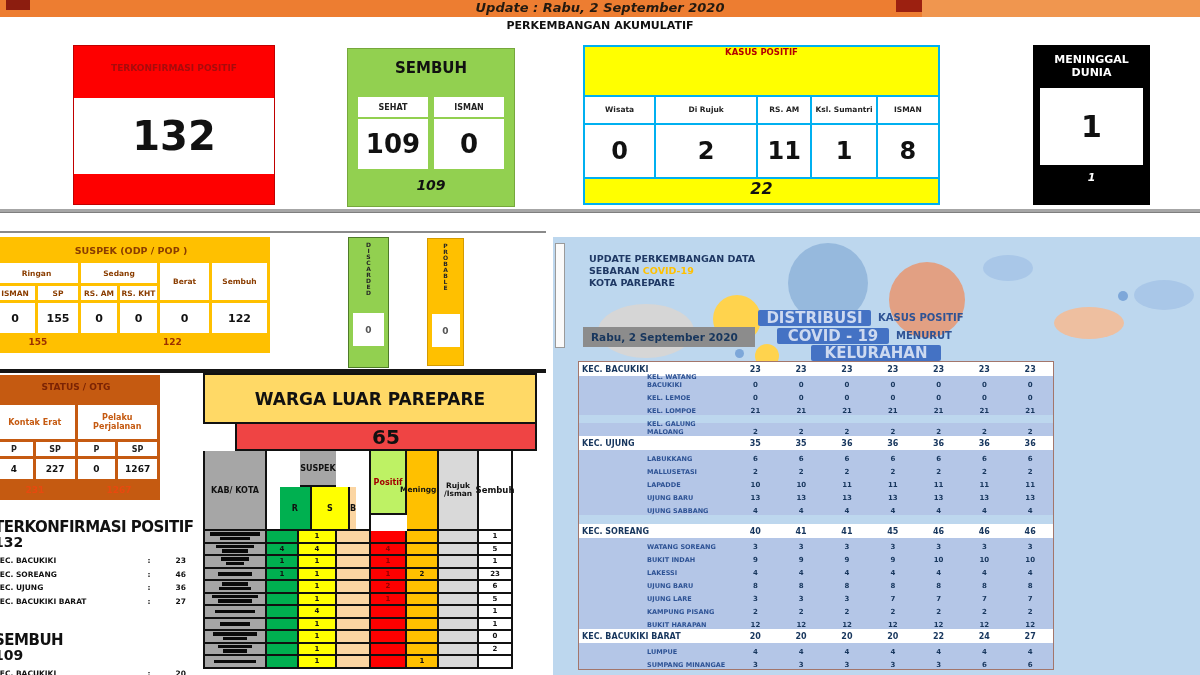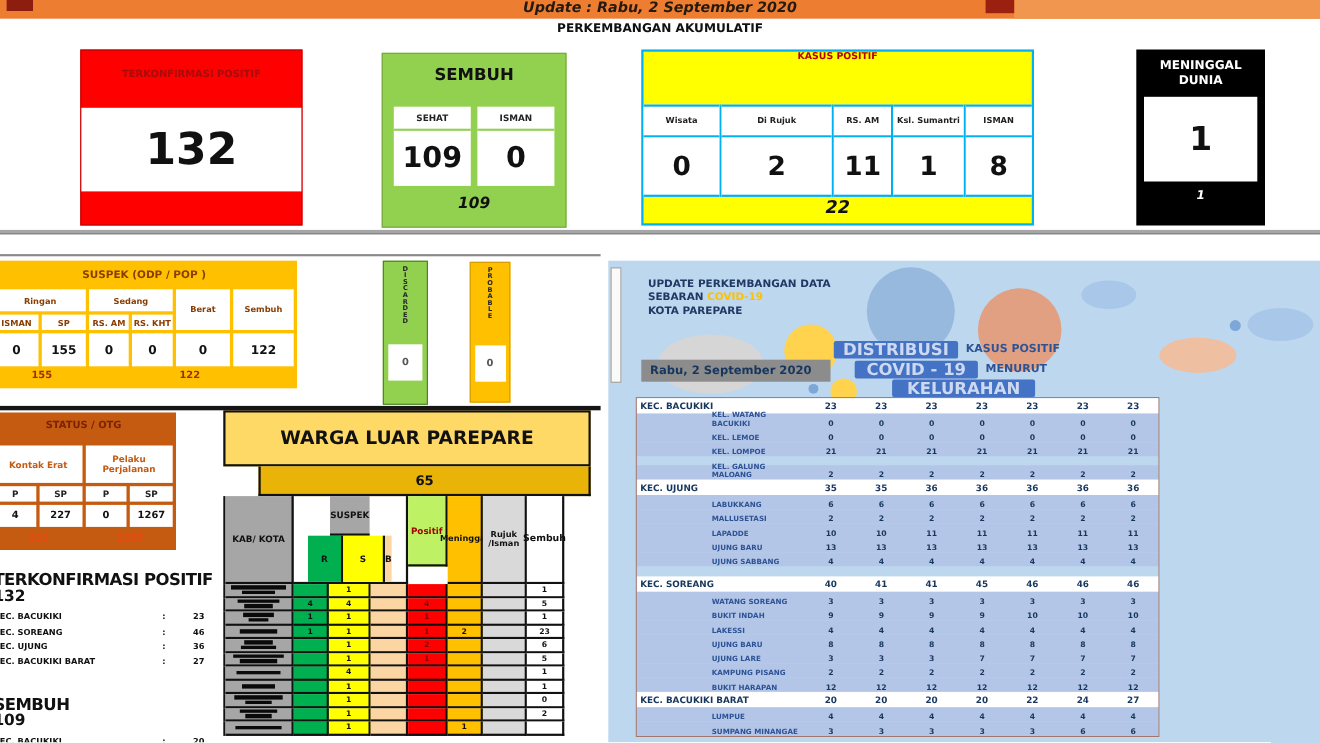--- a/index.html
+++ b/index.html
@@ -98,22 +98,22 @@
   .ll-row{display:flex;width:192px;font-size:7.5px;font-weight:bold;line-height:13.5px;}
   .ll-row .lab{flex:1;}
   .ll-row .col{width:14px;text-align:center;}
   .ll-row .val{width:30px;text-align:right;}
   .ll-gap{height:24px;}
 
   
   .warga{left:203px;top:373px;width:334px;}
   .wg-title{height:51px;background:#ffd966;border:2px solid #111;box-sizing:border-box;
             display:flex;align-items:center;justify-content:center;font-size:17px;font-weight:bold;color:#111;}
-  .wg-total{height:27px;background:#eab308;border:2px solid #111;border-top:none;box-sizing:border-box;
-            display:flex;align-items:center;justify-content:center;font-size:12px;font-weight:bold;color:#111;margin-left:32px;}
+  .wg-total{height:27px;background:#ef4444;border:2px solid #111;border-top:none;box-sizing:border-box;
+            display:flex;align-items:center;justify-content:center;font-size:20px;font-weight:bold;color:#111;margin-left:32px;}
   .wg-head{display:flex;border-left:2px solid #111;box-sizing:border-box;}
   .wg-head .hc{border-right:2px solid #111;border-bottom:2px solid #111;box-sizing:border-box;
                display:flex;align-items:center;justify-content:center;text-align:center;
                font-weight:bold;color:#111;}
   .wg-suspek{display:flex;flex-direction:column;}
   .wg-suspek .lab{height:36px;background:#a6a6a6;display:flex;align-items:center;justify-content:center;
                   font-size:8px;font-weight:bold;border-bottom:2px solid #111;box-sizing:border-box;}
   .wg-rsb{display:flex;flex:1;}
   .wg-rsb div{border-right:2px solid #111;box-sizing:border-box;display:flex;align-items:center;
               justify-content:center;font-size:8px;font-weight:bold;}

